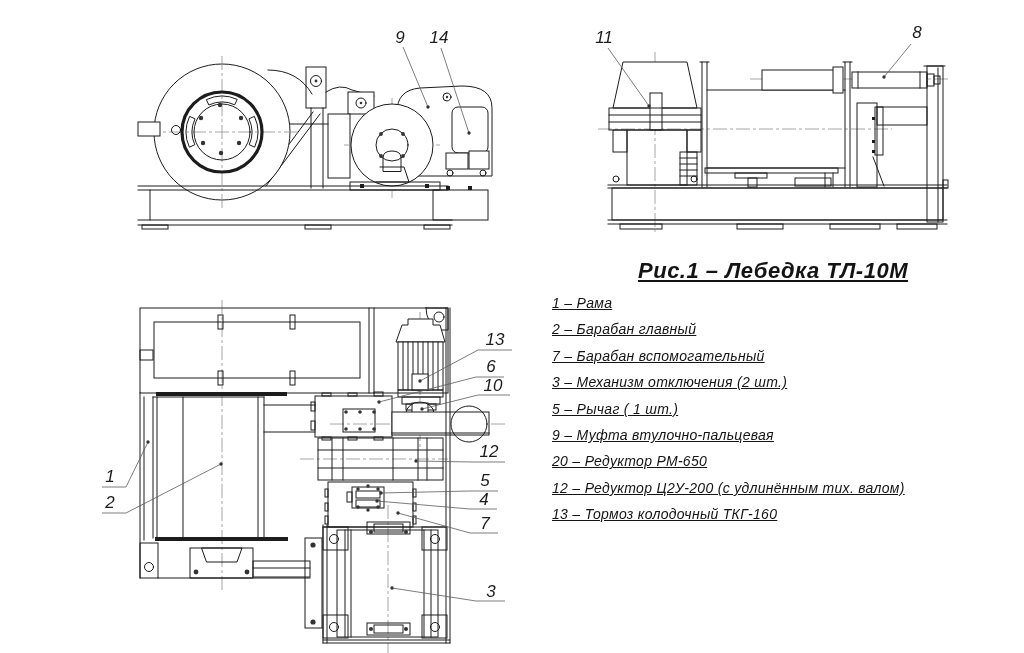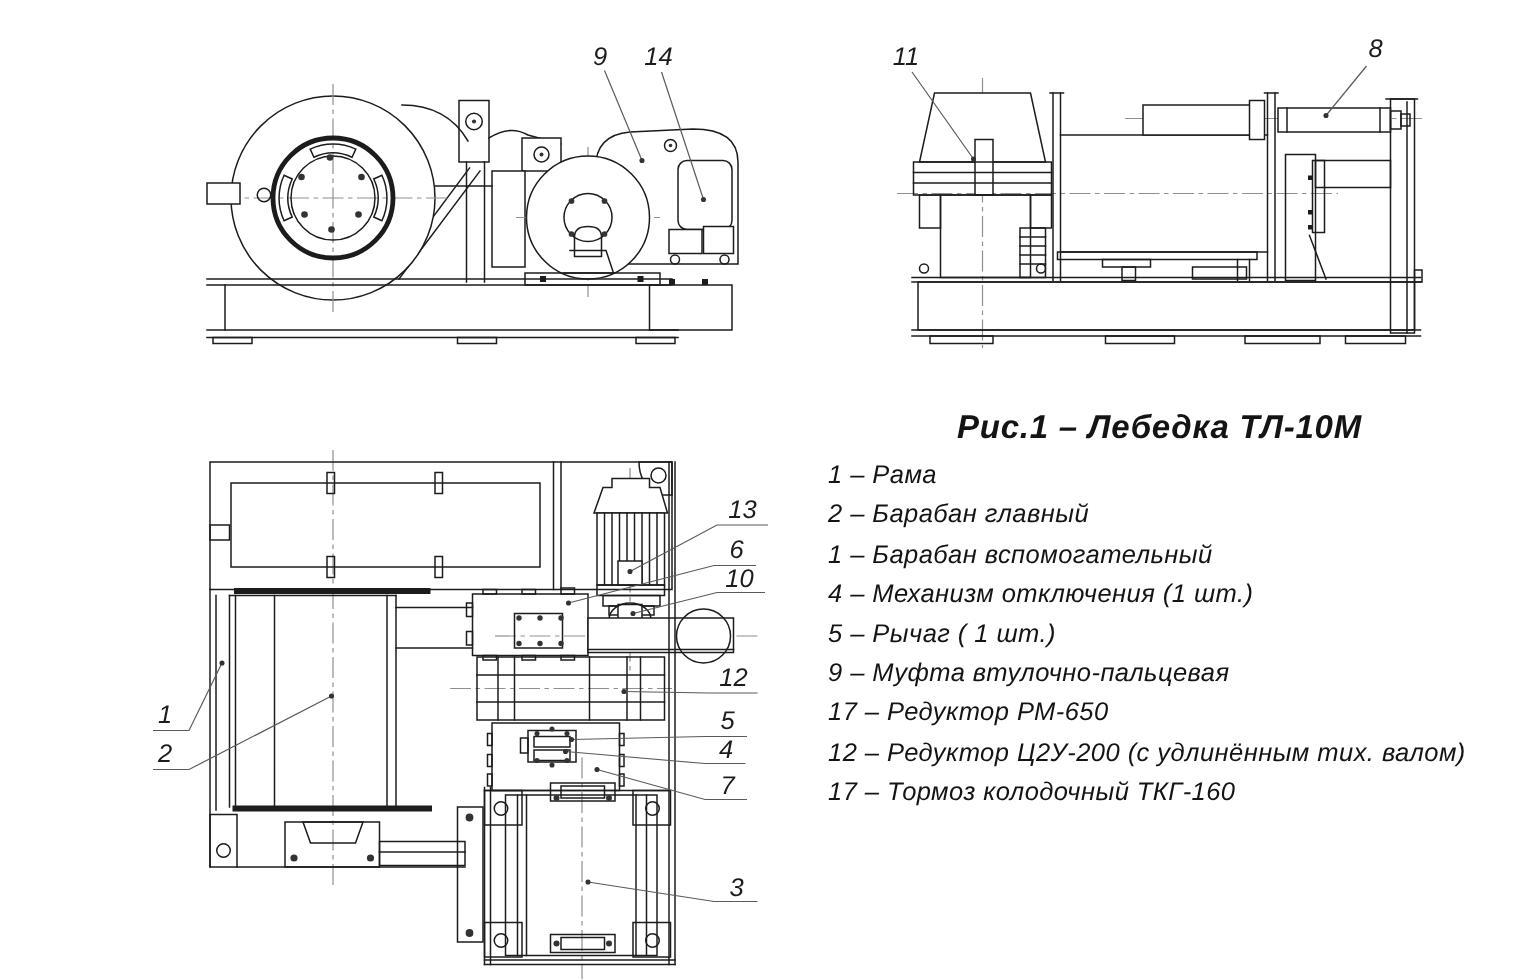--- a/index.html
+++ b/index.html
@@ -7,23 +7,23 @@
          font-family:"Liberation Sans",sans-serif;}
   svg{position:absolute;left:0;top:0;}
   .ln{fill:none;stroke:#1c1c1c;stroke-width:1;stroke-linecap:square;}
   .w{fill:#ffffff;stroke:#1c1c1c;stroke-width:1;}
   .thk{fill:none;stroke:#1c1c1c;stroke-width:3.2;}
   .dk{fill:#1c1c1c;stroke:none;}
   .cl{fill:none;stroke:#8f8f8f;stroke-width:0.8;stroke-dasharray:14 3 3 3;}
   .ldr{fill:none;stroke:#5a5a5a;stroke-width:0.8;}
   .dot{fill:#333;stroke:none;}
   .co{font-family:"Liberation Sans",sans-serif;font-style:italic;font-size:17px;fill:#1c1c1c;text-anchor:middle;}
-  #caption{position:absolute;left:552px;top:272px;width:462px;color:#141414;}
+  #caption{position:absolute;left:552px;top:258px;width:462px;color:#141414;text-decoration:underline;}
   #fig-title{width:442px;text-align:center;font-size:22px;font-style:italic;font-weight:bold;letter-spacing:0.5px;margin-bottom:6px;}
-  .legend-item{font-size:17px;font-style:italic;line-height:26.4px;white-space:nowrap;letter-spacing:0.3px;}
+  .legend-item{font-size:14px;font-style:italic;line-height:26.4px;white-space:nowrap;letter-spacing:0.3px;}
 </style>
 </head>
 <body>
 
 <div id="stage">
 
 <svg width="1024" height="653" viewBox="0 0 1024 653">
 
   <g>
 
@@ -434,23 +434,23 @@
       <text class="co" x="110" y="508">2</text>
     </g>
   </g>
 </svg>
 
 <div id="caption">
   <div id="fig-title">Рис.1 – Лебедка ТЛ-10М</div>
   <div>
     <div class="legend-item">1 – Рама</div>
     <div class="legend-item">2 – Барабан главный</div>
-    <div class="legend-item">1 – Барабан вспомогательный</div>
-    <div class="legend-item">4 – Механизм отключения (1 шт.)</div>
+    <div class="legend-item">7 – Барабан вспомогательный</div>
+    <div class="legend-item">3 – Механизм отключения (2 шт.)</div>
     <div class="legend-item">5 – Рычаг ( 1 шт.)</div>
     <div class="legend-item">9 – Муфта втулочно-пальцевая</div>
-    <div class="legend-item">17 – Редуктор РМ-650</div>
+    <div class="legend-item">20 – Редуктор РМ-650</div>
     <div class="legend-item">12 – Редуктор Ц2У-200 (с удлинённым тих. валом)</div>
-    <div class="legend-item">17 – Тормоз колодочный ТКГ-160</div>
+    <div class="legend-item">13 – Тормоз колодочный ТКГ-160</div>
   </div>
 </div>
 
 </div>
 
 </body></html>

